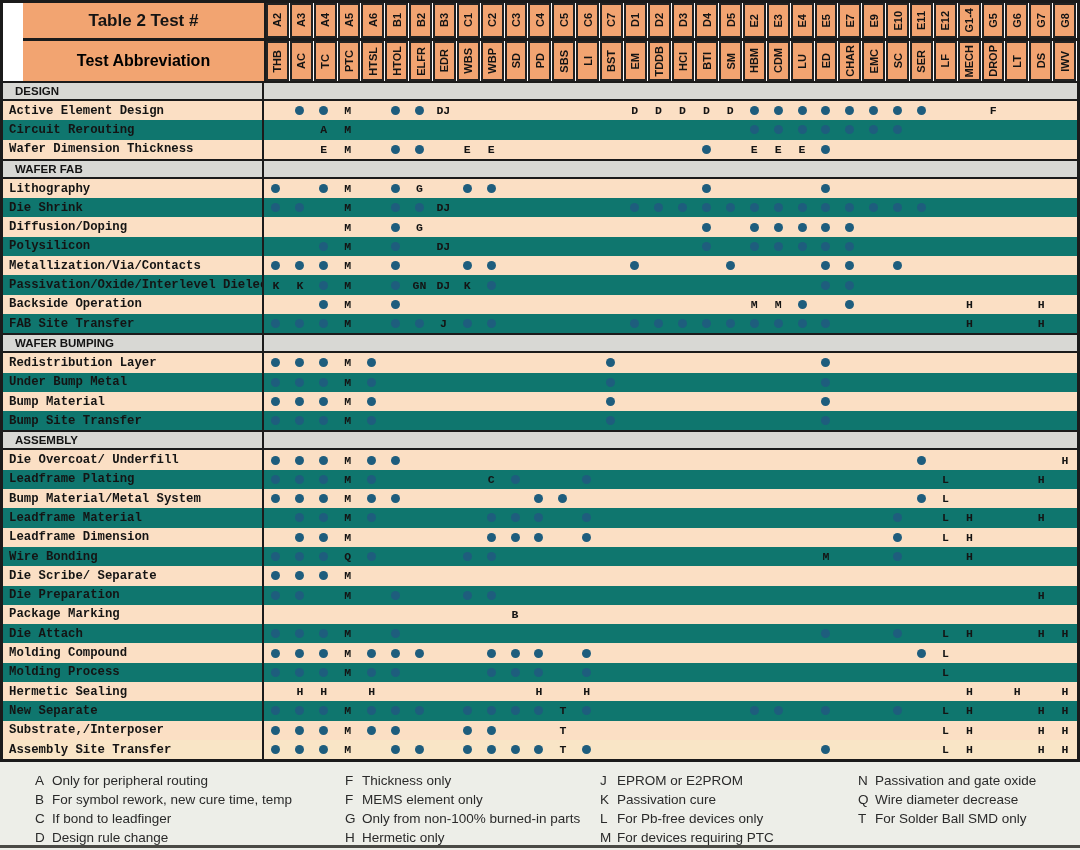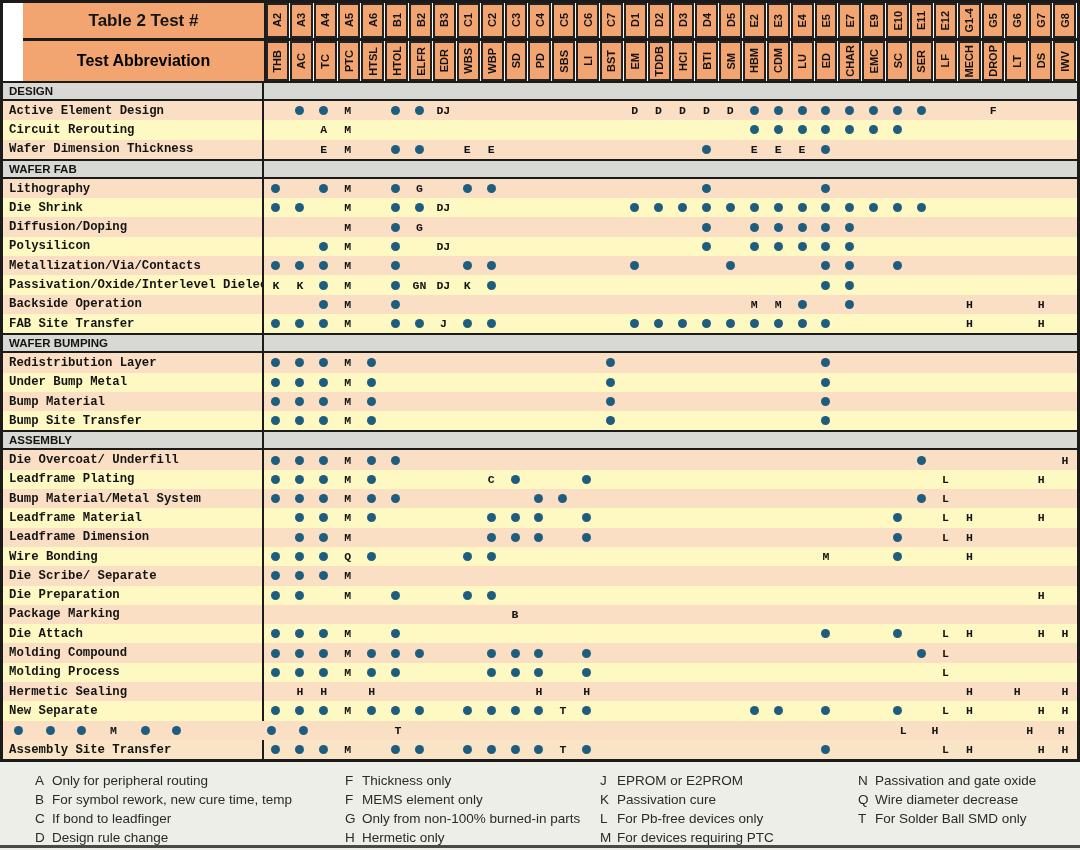--- a/index.html
+++ b/index.html
@@ -22,33 +22,33 @@
   .hdr-row.abbr{flex:1;}
   .hcell{margin:0 1px 0 0;border:2px solid #222;background:#F2A471;display:flex;
          align-items:center;justify-content:center;overflow:hidden;}
   .hcell span{writing-mode:vertical-rl;transform:rotate(180deg);font-weight:bold;
          font-size:11px;letter-spacing:0px;color:#141414;white-space:nowrap;}
   
   .tbody{flex:1;display:flex;flex-direction:column;border-top:0;}
   .secbar{flex:0 0 20px;display:flex;background:#D8D8D4;border-top:2px solid #1b1b1b;
           border-bottom:2px solid #1b1b1b;box-sizing:border-box;}
   .secbar .seclabel{width:261px;flex:0 0 261px;border-right:2px solid #1b1b1b;display:flex;
-          align-items:center;padding-left:6px;box-sizing:border-box;
+          align-items:center;padding-left:12px;box-sizing:border-box;
           font-weight:bold;font-size:11.5px;color:#141414;}
   .secbar .secrest{flex:1;}
   .row{flex:1;display:flex;min-height:0;font-family:Liberation Mono, monospace;}
   .row .rlabel{width:261px;flex:0 0 261px;border-right:2px solid #1b1b1b;box-sizing:border-box;
           display:flex;align-items:center;padding-left:6px;font-weight:bold;font-size:12.3px;
           color:#141414;white-space:nowrap;overflow:hidden;}
   .row .cells{flex:1;display:grid;grid-template-columns:repeat(34,1fr);}
   .cell{display:flex;align-items:center;justify-content:center;overflow:visible;}
   .dot{width:9px;height:9px;border-radius:50%;background:#1E5D7D;}
   .ltr{font-weight:bold;font-size:11.5px;color:#141414;white-space:nowrap;}
   .peach{background:#FBDFC4;}
-  .white{background:#fef9c3;}
+  .white{background:#0f766e;}
   .peach2{background:#F9E5C6;}
   
   .foot{position:absolute;left:0;top:762px;width:1080px;height:88px;background:#EDEEE8;}
   .fcol{position:absolute;top:9px;}
   .fitem{font-size:13.5px;color:#2a2a2a;line-height:19px;white-space:nowrap;display:flex;}
   .fkey{width:17px;flex:0 0 17px;}
   .bottom-rule{position:absolute;left:0;top:845px;width:1080px;height:3px;background:#4a4a45;}
 </style>
 </head>
 <body>
@@ -2019,20 +2019,21 @@
             <div class="cell"></div>
             <div class="cell">
               <span class="ltr">H</span>
             </div>
             <div class="cell">
               <span class="ltr">H</span>
             </div>
           </div>
         </div>
         <div class="row peach">
+          <div class="rlabel">Substrate,/Interposer</div>
           <div class="cells">
             <div class="cell">
               <span class="dot"></span>
             </div>
             <div class="cell">
               <span class="dot"></span>
             </div>
             <div class="cell">
               <span class="dot"></span>
             </div>

